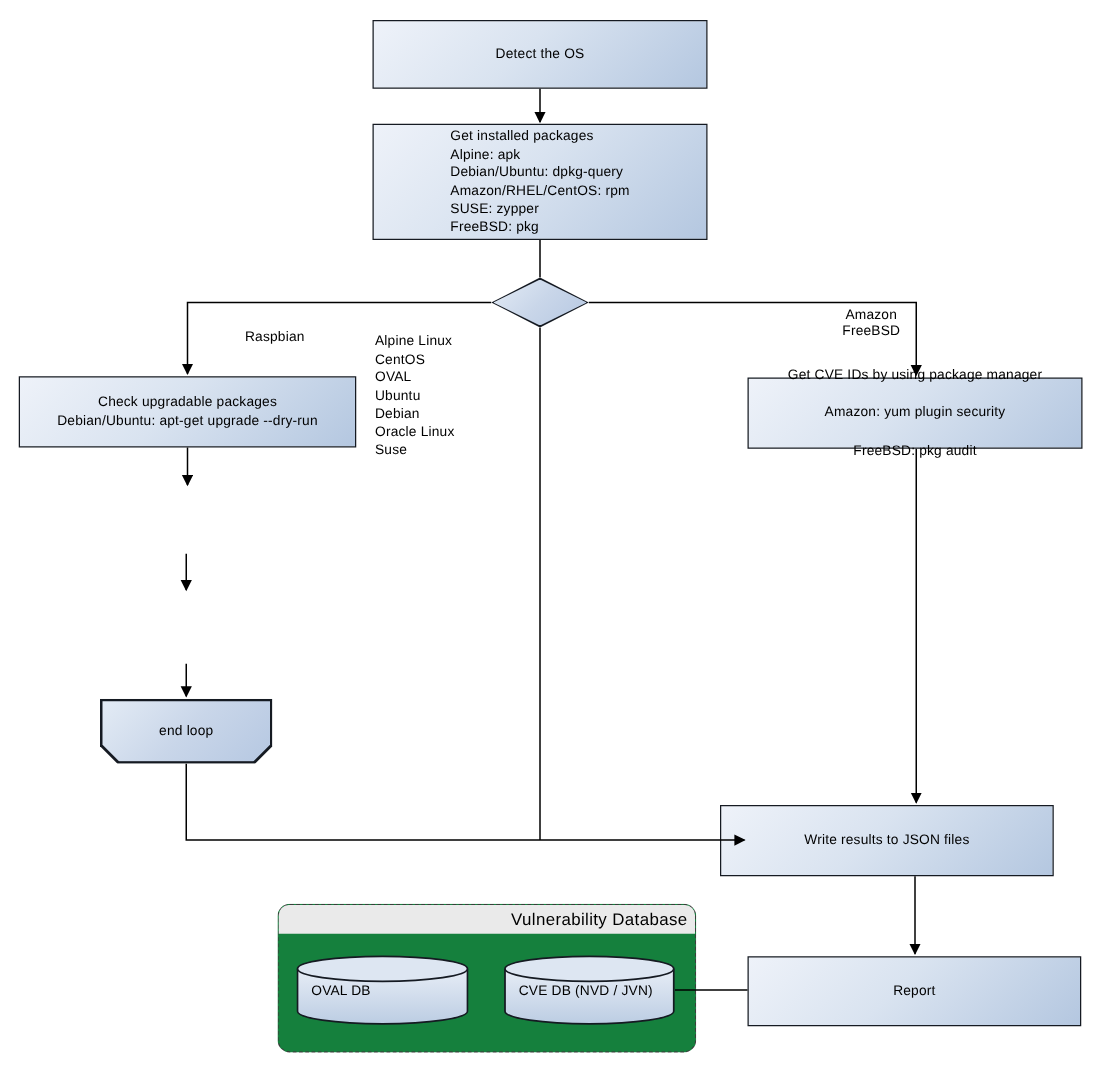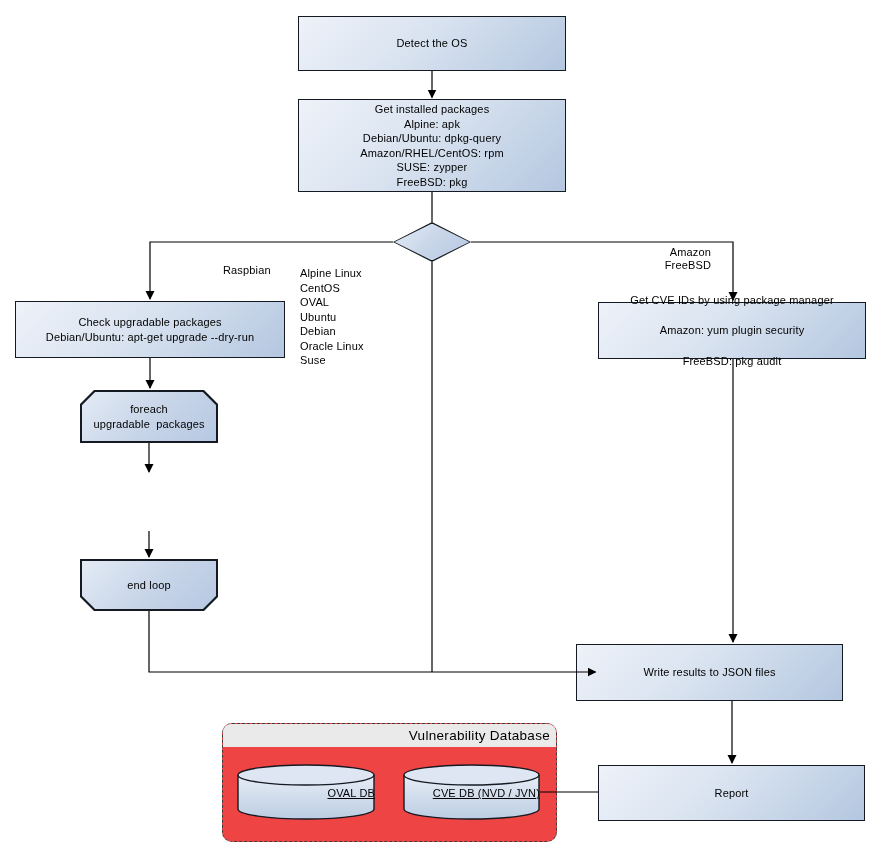--- a/index.html
+++ b/index.html
@@ -24,21 +24,21 @@
     letter-spacing: 0.15px;
     text-align: center;
     z-index: 2;
   }
   .nline { white-space: pre; }
   .box {
     border: 1.4px solid #151a22;
     background: linear-gradient(135deg, #eef2f9 0%, #d9e3f0 45%, #b4c7e0 100%);
     box-sizing: border-box;
   }
-  .align-right-block { text-align: center; }
+  .align-right-block { text-align: left; }
 
   
   .shape-border, .shape-fill, .ntext {
     position: absolute;
   }
   .shape-border { inset: 0; background: #151a22; }
   .shape-fill { inset: 1.6px; background: linear-gradient(135deg, #e3ebf5 0%, #c9d6e9 50%, #b6c8e2 100%); }
   .ntext { inset: 0; display: flex; flex-direction: column; align-items: center; justify-content: center; }
   .diamond .shape-border, .diamond .shape-fill {
     clip-path: polygon(50% 0, 100% 50%, 50% 100%, 0 50%);
@@ -54,29 +54,29 @@
 
   
   .edge-label {
     position: absolute;
     font-size: 11px;
     line-height: 14.5px;
     letter-spacing: 0.15px;
     z-index: 2;
   }
   .right-align { }
-  .center-align { text-align: right; }
+  .center-align { text-align: center; margin-left: 16px; }
 
   
   .vulndb {
     position: absolute;
     left: 222px; top: 723px; width: 335px; height: 119px;
     border: 1.6px dashed #3c3c3c;
     border-radius: 10px;
-    background: #ef4444;
+    background: #15803d;
     box-sizing: border-box;
     z-index: 1;
   }
   .vulndb-header {
     position: absolute;
     top: 0; left: 0; right: 0; height: 23px;
     background: #eaeaea;
     border-radius: 8px 8px 0 0;
   }
   .vulndb-title {
@@ -85,24 +85,23 @@
     font-size: 13.5px;
     letter-spacing: 0.3px;
   }
 
   
   .cylinder { position: absolute; z-index: 2; }
   .cylinder svg { display: block; }
   .cyl-label {
     position: absolute;
     left: 12px; right: 0; top: 23px;
-    text-align: right;
+    text-align: left;
     font-size: 11px;
     letter-spacing: 0.15px;
-    text-decoration: underline;
   }
 
   
   .connectors {
     position: absolute;
     left: 0; top: 0;
     z-index: 3;
     pointer-events: none;
   }
 </style>
@@ -124,21 +123,21 @@
       <div class="nline">SUSE: zypper</div>
       <div class="nline">FreeBSD: pkg</div>
     </div>
   </div>
 
   <div class="node diamond" style="left:393px; top:222px; width:78px; height:40px;">
     <div class="shape-border"></div>
     <div class="shape-fill"></div>
   </div>
 
-  <div class="edge-label" style="left:196px; top:263px;margin-left:27px;">Raspbian</div>
+  <div class="edge-label" style="left:196px; top:263px;">Raspbian</div>
 
   <div class="edge-label right-align" style="left:300px; top:266px; width:110px;">
     <div>Alpine Linux</div>
     <div>CentOS</div>
     <div>OVAL</div>
     <div>Ubuntu</div>
     <div>Debian</div>
     <div>Oracle Linux</div>
     <div>Suse</div>
   </div>
@@ -146,28 +145,20 @@
   <div class="edge-label center-align" style="left:651px; top:246px; width:60px; line-height:12.5px;">
     <div>Amazon</div>
     <div>FreeBSD</div>
   </div>
 
   <div class="node box" style="left:15px; top:301px; width:270px; height:57px;">
     <div class="nline">Check upgradable packages</div>
     <div class="nline">Debian/Ubuntu: apt-get upgrade --dry-run</div>
   </div>
 
-  <div class="node loop-start" style="left:80px; top:390px; width:138px; height:53px;">
-    <div class="shape-border"></div>
-    <div class="shape-fill"></div>
-    <div class="ntext">
-      <div class="nline">foreach</div>
-      <div class="nline">upgradable  packages</div>
-    </div>
-  </div>
 
 
   <div class="node loop-end" style="left:80px; top:559px; width:138px; height:52px;">
     <div class="shape-border"></div>
     <div class="shape-fill"></div>
     <div class="ntext">
       <div class="nline">end loop</div>
     </div>
   </div>
 

